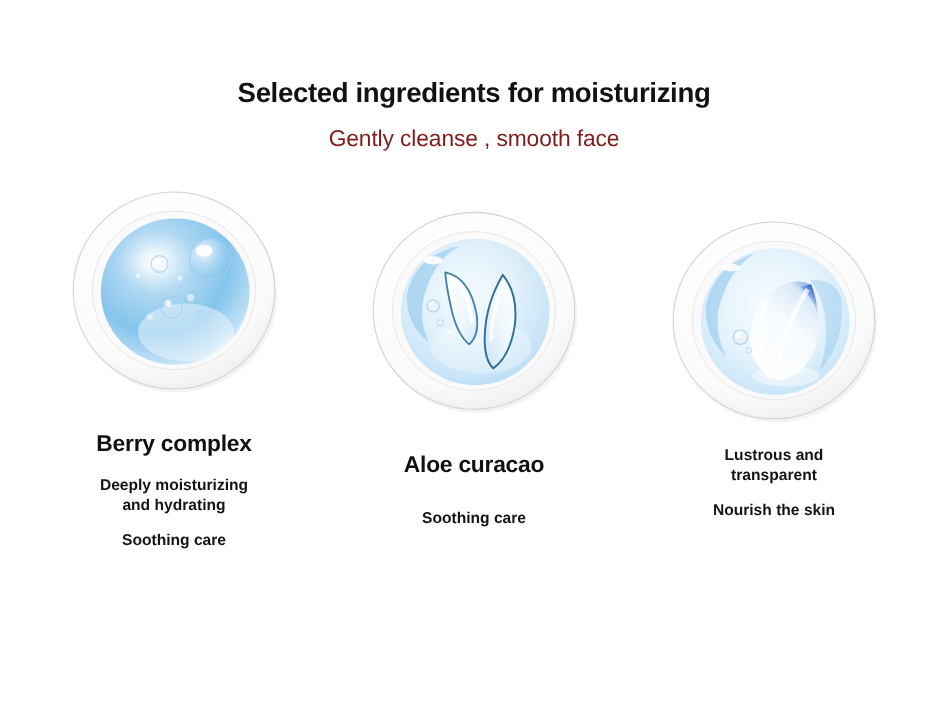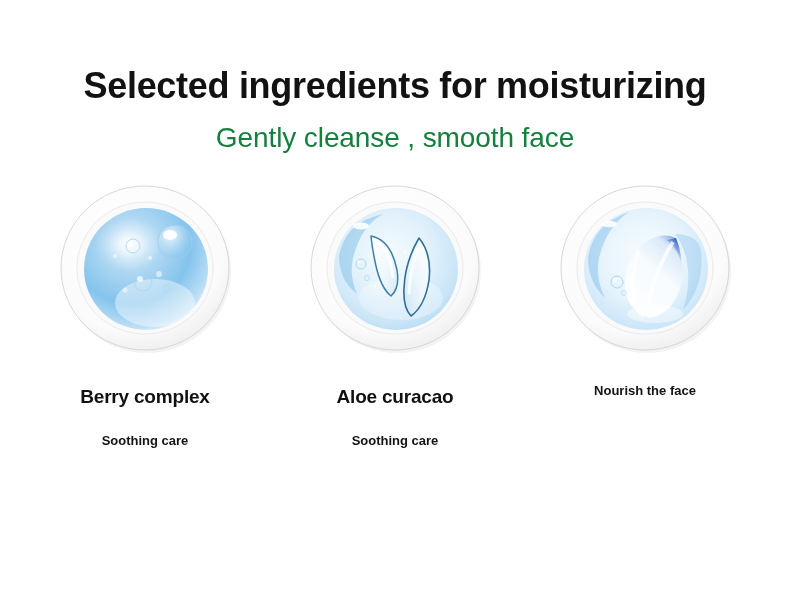--- a/index.html
+++ b/index.html
@@ -26,46 +26,46 @@
   }
 
   
   .header {
     width: 100%;
     text-align: center;
     padding-top: 63px;
     box-sizing: border-box;
   }
   .headline {
-    font-size: 36px;
+    font-size: 23px;
     font-weight: bold;
     line-height: 1.26;
     letter-spacing: -0.3px;
     color: #121212;
     margin: 0;
     padding: 0;
   }
   .headline .hl-line {
     display: block;
   }
   .subhead {
-    font-size: 28px;
+    font-size: 19px;
     font-weight: normal;
-    color: #15803d;
+    color: #7f1d1d;
     margin: 0;
     padding-top: 14px;
     letter-spacing: -0.1px;
   }
 
   
   .products {
     width: 790px;
     display: flex;
     justify-content: center;
-    align-items: flex-start;
+    align-items: center;
     margin-top: 24px;
   }
   .product {
     width: 250px;
     display: flex;
     flex-direction: column;
     align-items: center;
   }
   .dish-wrap {
     width: 180px;
@@ -157,20 +157,24 @@
           <circle cx="66" cy="96" r="4" fill="none" stroke="#a6d2ef" stroke-width="0.8" opacity="0.7"></circle>
           <circle cx="104" cy="96" r="3" fill="#ffffff" opacity="0.55"></circle>
           <circle cx="70" cy="112" r="2.5" fill="#ffffff" opacity="0.5"></circle>
           <circle cx="112" cy="110" r="3.5" fill="none" stroke="#a6d2ef" stroke-width="0.7" opacity="0.6"></circle>
           <circle cx="95" cy="80" r="2" fill="#ffffff" opacity="0.6"></circle>
           <circle cx="60" cy="78" r="2" fill="#ffffff" opacity="0.5"></circle>
         </svg>
       </div>
       <div class="prod-title">Berry complex</div>
       <div class="prod-lines">
+        <div class="prod-benefit">
+          <span class="b-line">Deeply moisturizing</span>
+          <span class="b-line">and hydrating</span>
+        </div>
         <div class="prod-benefit second">
           <span class="b-line">Soothing care</span>
         </div>
       </div>
     </div>
 
     <div class="product">
       <div class="dish-wrap">
         <svg viewBox="0 0 180 180" xmlns="http://www.w3.org/2000/svg">
           <defs>
@@ -261,20 +265,24 @@
           <path d="M118 64 Q104 86 96 114 Q92 128 92 138" fill="none" stroke="#ffffff" stroke-width="4" opacity="0.75"></path>
           <path d="M84 72 Q76 96 78 120 Q80 132 88 139" fill="none" stroke="#ffffff" stroke-width="3" opacity="0.6"></path>
           <ellipse cx="100" cy="136" rx="28" ry="9" fill="#ffffff" opacity="0.45"></ellipse>
           <circle cx="62" cy="104" r="6" fill="none" stroke="#a3d0ee" stroke-width="1" opacity="0.85"></circle>
           <circle cx="60" cy="102" r="2.2" fill="#ffffff" opacity="0.85"></circle>
           <circle cx="69" cy="115" r="2.4" fill="none" stroke="#a3d0ee" stroke-width="0.8" opacity="0.7"></circle>
           <circle cx="76" cy="88" r="1.8" fill="#ffffff" opacity="0.55"></circle>
         </svg>
       </div>
       <div class="prod-lines">
+        <div class="prod-benefit">
+          <span class="b-line">Lustrous and</span>
+          <span class="b-line">transparent</span>
+        </div>
         <div class="prod-benefit second">
-          <span class="b-line">Nourish the face</span>
+          <span class="b-line">Nourish the skin</span>
         </div>
       </div>
     </div>
 
   </div>
 </div>
 
 </body></html>

